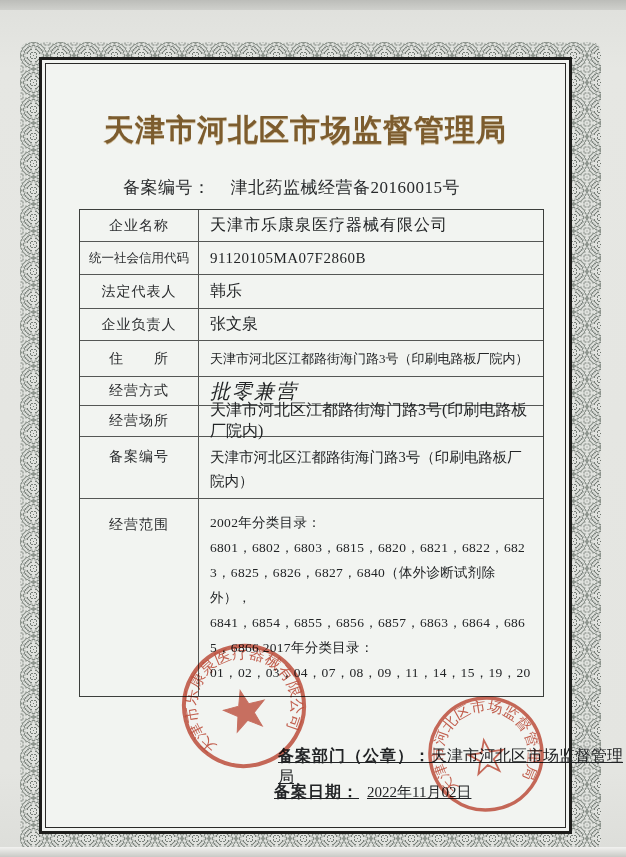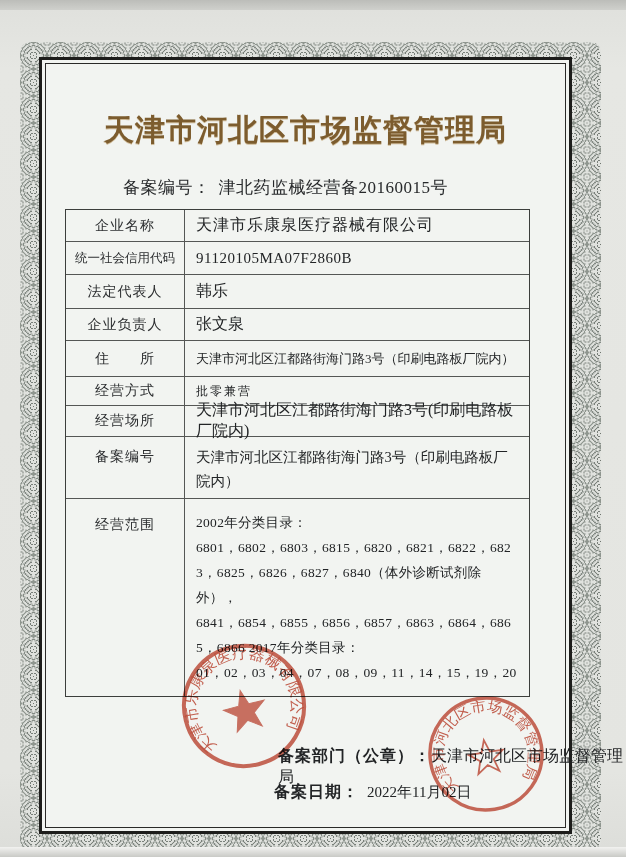--- a/index.html
+++ b/index.html
@@ -58,24 +58,24 @@
     text-align:center;
     font-family:"Liberation Sans","DejaVu Sans",sans-serif;
     font-weight:bold;font-size:30px;letter-spacing:1px;
     color:#7c5c2e;
     text-shadow:0 1px 0 rgba(176,139,79,.55);
   }
   .record-no{
     position:absolute;left:123px;top:176px;
     font-size:17px;color:#27292b;letter-spacing:.5px;
   }
-  .record-no .lbl{margin-right:8px;}
+  .record-no .lbl{margin-right:20px;}
   
   .cert-table{
-    position:absolute;left:65px;top:209px;width:463px;height:486px;
+    position:absolute;left:79px;top:209px;width:463px;height:486px;
     border:1px solid #3c3e3c;
     display:flex;flex-direction:column;
     background:transparent;
   }
   .row{display:flex;border-bottom:1px solid #555755;}
   .row:last-child{border-bottom:none;}
   .cell-label{
     width:118px;min-width:118px;
     border-right:1px solid #555755;
     display:flex;align-items:center;justify-content:center;
@@ -85,31 +85,31 @@
     flex:1;display:flex;align-items:center;
     padding:2px 8px 2px 11px;
     font-size:14px;color:#222426;
   }
   .row.r0{height:31px;} .row.r0 .cell-value{font-size:16px;letter-spacing:1px;}
   .row.r1{height:32px;text-align:right;} .row.r1 .cell-label{font-size:12.5px;letter-spacing:0;}
                         .row.r1 .cell-value{font-size:15px;font-family:"Liberation Serif",serif;letter-spacing:.5px;}
   .row.r2{height:33px;} .row.r2 .cell-value{font-size:16px;}
   .row.r3{height:31px;} .row.r3 .cell-value{font-size:16px;}
   .row.r4{height:35px;} .row.r4 .cell-value{font-size:13px;}
-  .row.r5{height:28px;} .row.r5 .cell-value{font-size:12px;letter-spacing:2px;}
+  .row.r5{height:28px;} .row.r5 .cell-value{font-size:20px;letter-spacing:2px;font-style:italic;}
   .row.r6{height:30px;} .row.r6 .cell-value{font-size:16px;}
   .row.r7{height:61px;}
   .row.r7 .cell-label{align-items:flex-start;padding-top:11px;}
   .row.r7 .cell-value{align-items:flex-start;padding-top:8px;font-size:14.5px;line-height:24px;}
   .row.r8{flex:1;border-bottom:none;}
   .row.r8 .cell-label{align-items:flex-start;padding-top:17px;}
   .row.r8 .cell-value{align-items:flex-start;padding-top:11px;font-size:13.5px;line-height:25px;
                       white-space:pre-line;letter-spacing:.3px;}
   
-  .footer-line{position:absolute;font-size:16px;color:#222426;}
+  .footer-line{position:absolute;font-size:16px;color:#222426;text-decoration:underline;}
   .footer-line .lbl{font-weight:600;letter-spacing:1px;}
   .dept-line{left:278px;top:746px;}
   .date-line{left:274px;top:782px;}
   .date-line .val{margin-left:8px;font-size:15px;}
   
   .stamp{position:absolute;mix-blend-mode:multiply;opacity:.92;}
   .stamp-company{left:166px;top:628px;transform:rotate(-14deg);}
   .stamp-authority{left:424px;top:692px;transform:rotate(-9deg);}
   .stamp svg{display:block;}
 </style>

